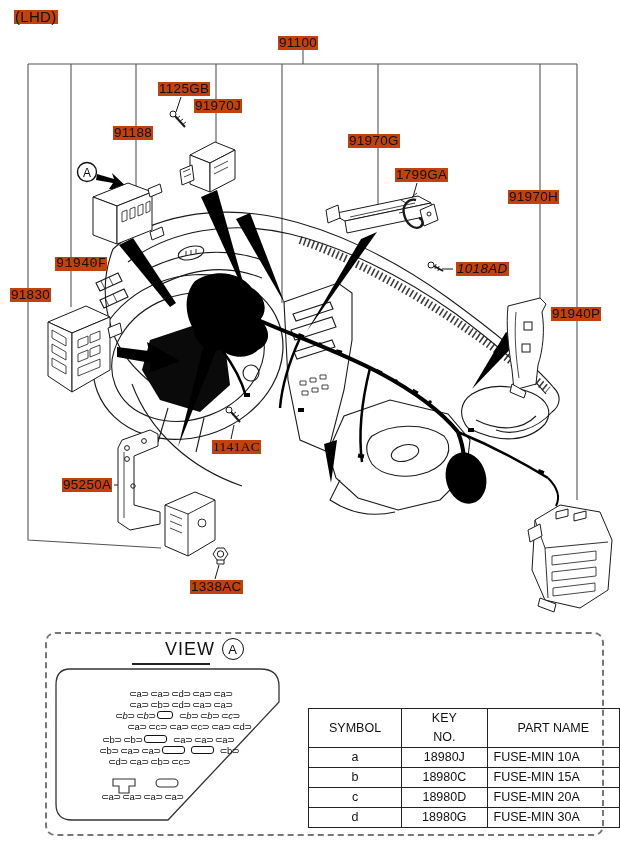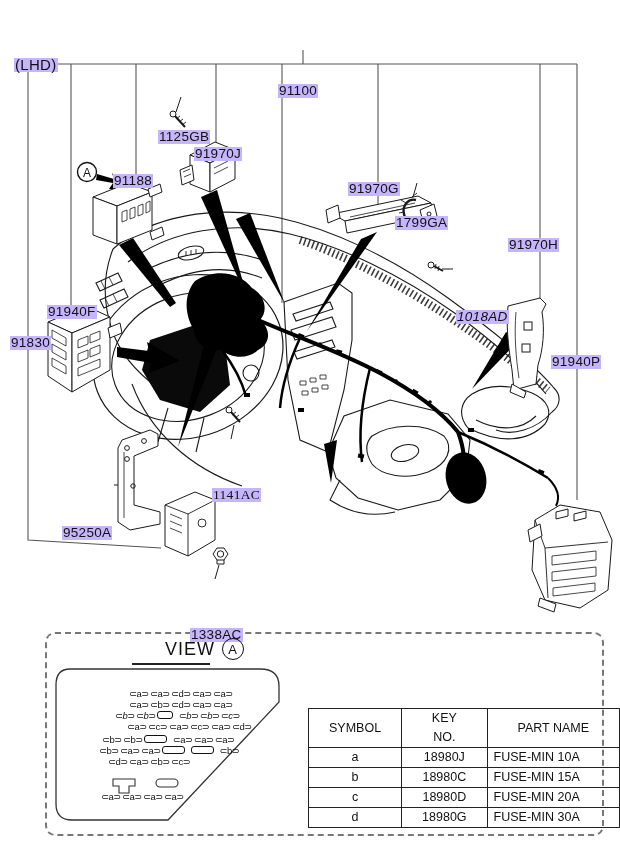--- a/index.html
+++ b/index.html
@@ -1,21 +1,21 @@
 <!DOCTYPE html>
 <html><head>
 <meta charset="utf-8">
 <style>
   html,body{margin:0;padding:0;background:#ffffff;}
   body{width:620px;height:848px;position:relative;overflow:hidden;
        font-family:"Liberation Sans","DejaVu Sans",sans-serif;color:#111;}
   #stage{position:absolute;left:0;top:0;width:620px;height:848px;}
   svg{position:absolute;left:0;top:0;}
-  .lbl{position:absolute;background:#c4b5fd;font-size:13.5px;letter-spacing:.3px;
-       color:#111;white-space:nowrap;line-height:14px;padding:0 1px;z-index:5;margin-top:48px;}
+  .lbl{position:absolute;background:#c2410c;font-size:13.5px;letter-spacing:.3px;
+       color:#111;white-space:nowrap;line-height:14px;padding:0 1px;z-index:5;}
   .lbl.big{font-size:15px;}
   
   .view-box{position:absolute;left:45px;top:632px;width:555px;height:200px;
        border:2px dashed #777;border-radius:10px;z-index:2;}
   .view-title{position:absolute;left:133px;top:638px;z-index:6;font-size:18px;
        letter-spacing:1px;display:flex;align-items:center;margin-left:32px;}
   .view-underline{position:absolute;left:132px;top:663px;width:78px;height:2px;
        background:#222;z-index:6;}
   .circle-a{display:inline-flex;align-items:center;justify-content:center;
        width:20px;height:20px;border:1.6px solid #111;border-radius:50%;
@@ -248,21 +248,21 @@
 
 <div class="lbl big" style="left:14px;top:10px;">(LHD)</div>
 <div class="lbl" style="left:278px;top:36px;">91100</div>
 <div class="lbl" style="left:158px;top:82px;">1125GB</div>
 <div class="lbl" style="left:194px;top:99px;">91970J</div>
 <div class="lbl" style="left:113px;top:126px;">91188</div>
 <div class="lbl" style="left:348px;top:134px;">91970G</div>
 <div class="lbl" style="left:395px;top:168px;">1799GA</div>
 <div class="lbl" style="left:508px;top:190px;">91970H</div>
 <div class="lbl" style="left:456px;top:262px;font-style:italic;">1018AD</div>
-<div class="lbl" style="left:47px;top:257px;">91940F</div>
+<div class="lbl" style="left:55px;top:257px;font-family:Liberation Mono, monospace;">91940F</div>
 <div class="lbl" style="left:10px;top:288px;">91830</div>
 <div class="lbl" style="left:551px;top:307px;">91940P</div>
 <div class="lbl" style="left:212px;top:440px;font-family:Liberation Serif, serif;">1141AC</div>
 <div class="lbl" style="left:62px;top:478px;">95250A</div>
 <div class="lbl" style="left:190px;top:580px;">1338AC</div>
 
 <div class="view-box"></div>
 <div class="view-title">
   <span>VIEW</span>
   <span class="circle-a">A</span>

